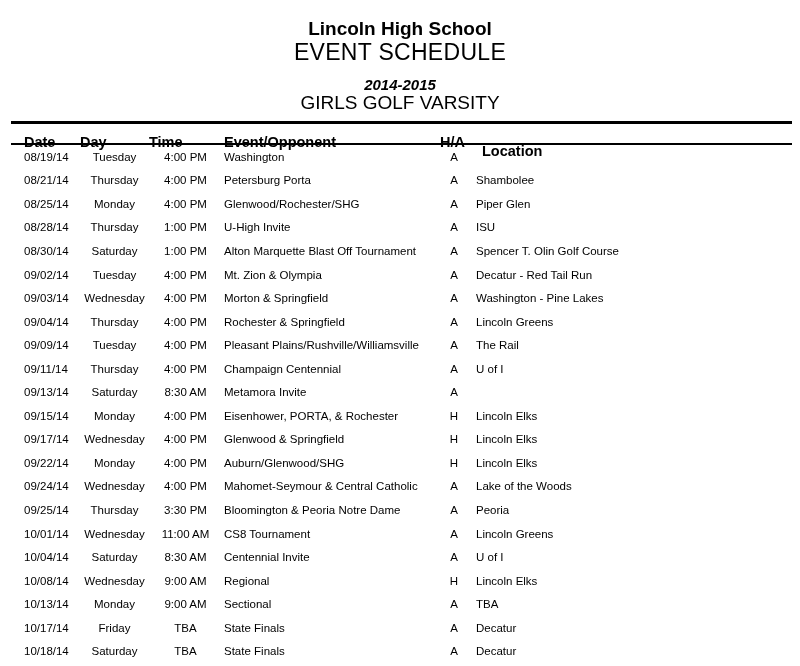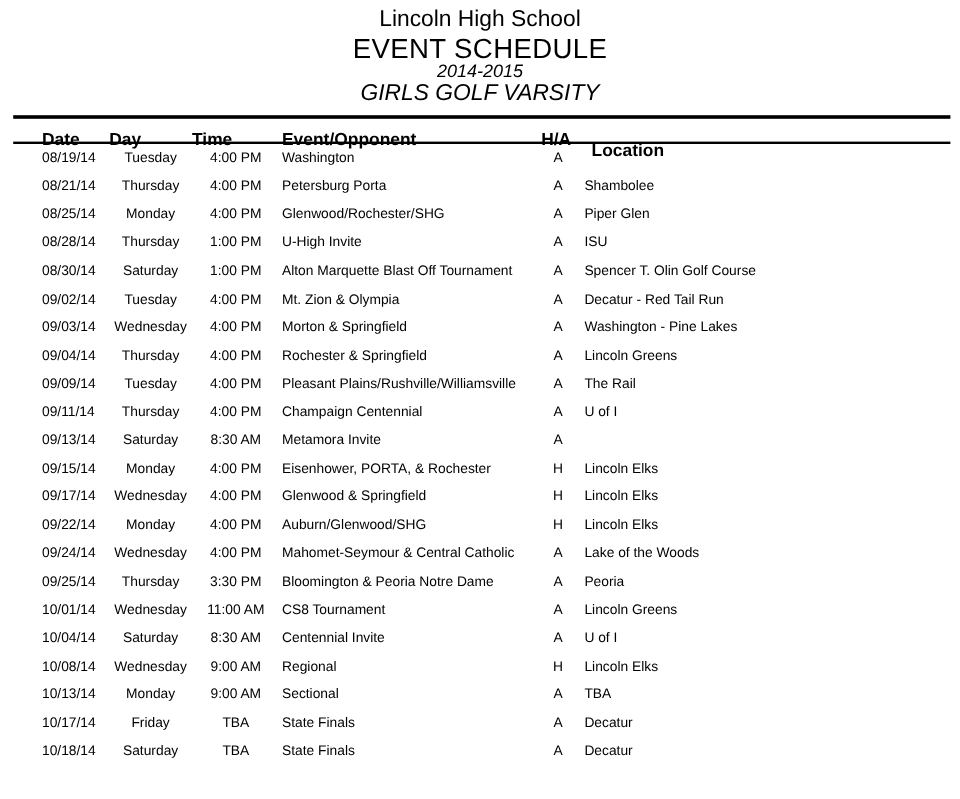--- a/index.html
+++ b/index.html
@@ -7,34 +7,34 @@
   body {
     width: 800px; height: 666px;
     font-family: "Liberation Sans", sans-serif;
     color: #000000;
     overflow: hidden;
   }
   .page { position: relative; width: 800px; height: 666px; background: #ffffff; }
 
   
   .titles { text-align: center; }
-  .school-name  { padding-top: 6px; font-size: 19px; font-weight: normal; line-height: 22px; text-align: center; }
+  .school-name  { padding-top: 18px; font-size: 19px; font-weight: bold; line-height: 22px; text-align: center; }
   .event-title  { font-size: 23px; font-weight: normal; line-height: 24px; letter-spacing: 0.3px; }
-  .season       { font-size: 15px; font-weight: normal; font-style: italic; line-height: 16px; }
-  .team         { font-size: 19px; font-style: italic; line-height: 20px; }
+  .season       { margin-top: 13px; font-size: 15px; font-weight: bold; font-style: italic; line-height: 16px; }
+  .team         { font-size: 19px; line-height: 20px; }
 
   
   .rule-thick { height: 3px; background: #000; margin: 8px 8px 0 11px; }
   .rule-thin  { height: 2px; background: #000; margin: 0 8px 0 11px; }
 
   
   .grid {
     display: grid;
     grid-template-columns: 58px 69px 73px 218px 28px 1fr;
-    padding-left: 33px; padding-right: 12px;
+    padding-left: 22px; padding-right: 12px;
   }
   .head-row { height: 19px; align-items: center; font-size: 14.5px; font-weight: bold; }
   .head-row .c-loc { padding-left: 14px; margin-top: 19px; }
   .head-row .c-time { text-align: left; }
 
   .row { height: 23.55px; align-items: center; font-size: 11.5px; }
   .cell { white-space: nowrap; overflow: visible; }
   .c-date  { text-align: left; padding-left: 2px; }
   .c-day   { text-align: center; }
   .c-time  { text-align: center; }

